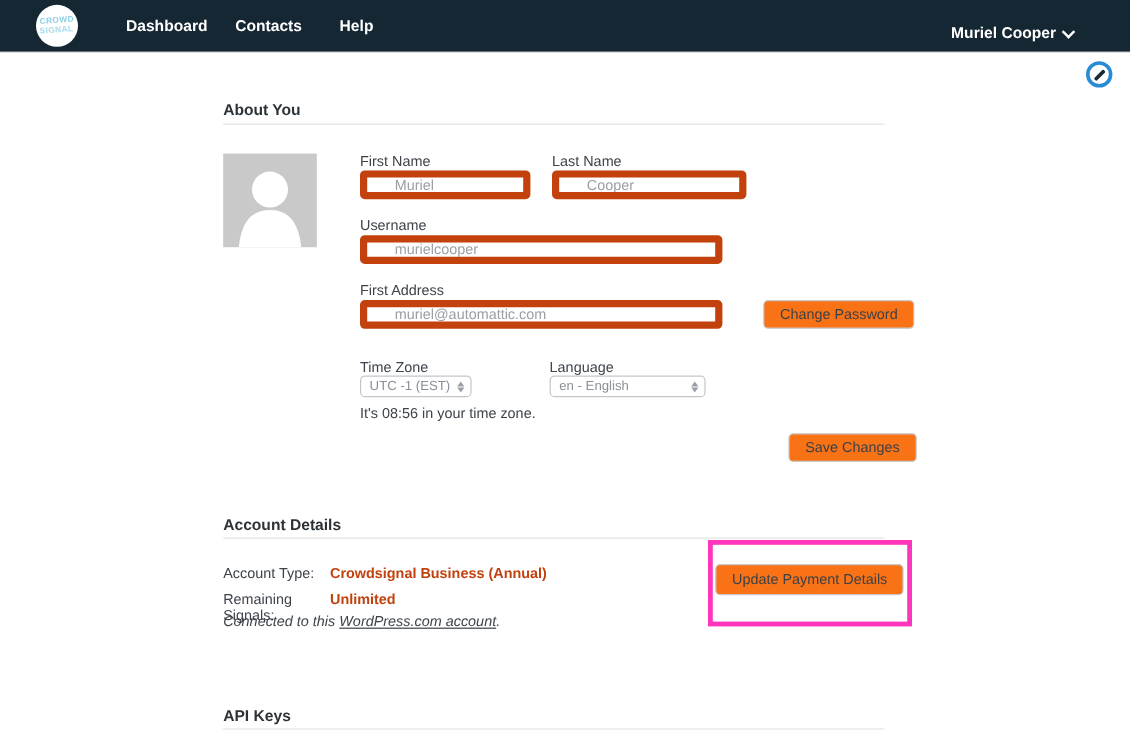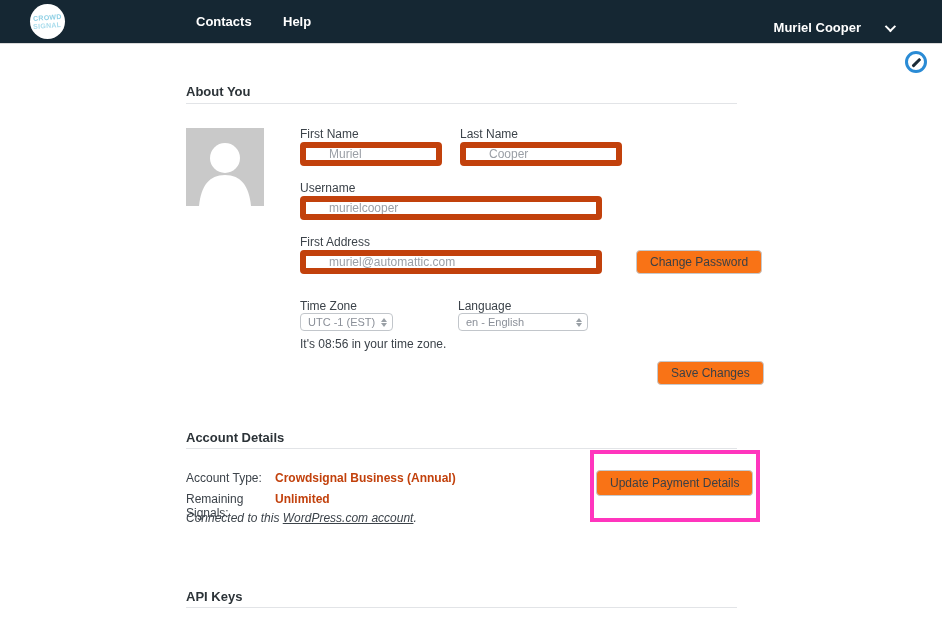--- a/index.html
+++ b/index.html
@@ -33,21 +33,21 @@
   .nav-item {
     position: absolute; top: 0; height: 43px;
     display: flex; align-items: center;
     color: #ffffff; font-size: 13px; font-weight: bold; cursor: pointer;
   }
   .nav-dashboard { left: 105px; }
   .nav-contacts  { left: 196px; }
   .nav-help      { left: 283px; }
   .nav-user {
     position: absolute; right: 49px; top: 0; height: 55px;
-    display: flex; align-items: center; gap: 24px;
+    display: flex; align-items: center; gap: 5px;
     color: #ffffff; font-size: 13px; font-weight: bold; cursor: pointer;
   }
   .chev {
     width: 8px; height: 8px;
     border-right: 2px solid #ffffff; border-bottom: 2px solid #ffffff;
     transform: rotate(45deg) translateY(-2px);
   }
 
   
   .feedback-bubble {
@@ -137,20 +137,21 @@
 </head>
 <body>
 
 <div class="page">
 
   <div class="navbar">
     <div class="logo-circle">
       <span class="l1">CROWD</span>
       <span class="l2">SIGNAL</span>
     </div>
+    <div class="nav-item nav-dashboard">Dashboard</div>
     <div class="nav-item nav-contacts">Contacts</div>
     <div class="nav-item nav-help">Help</div>
     <div class="nav-user">
       <span>Muriel Cooper</span>
       <span class="chev"></span>
     </div>
   </div>
 
   <div class="feedback-bubble">
     <span class="pencil-bar"></span>

